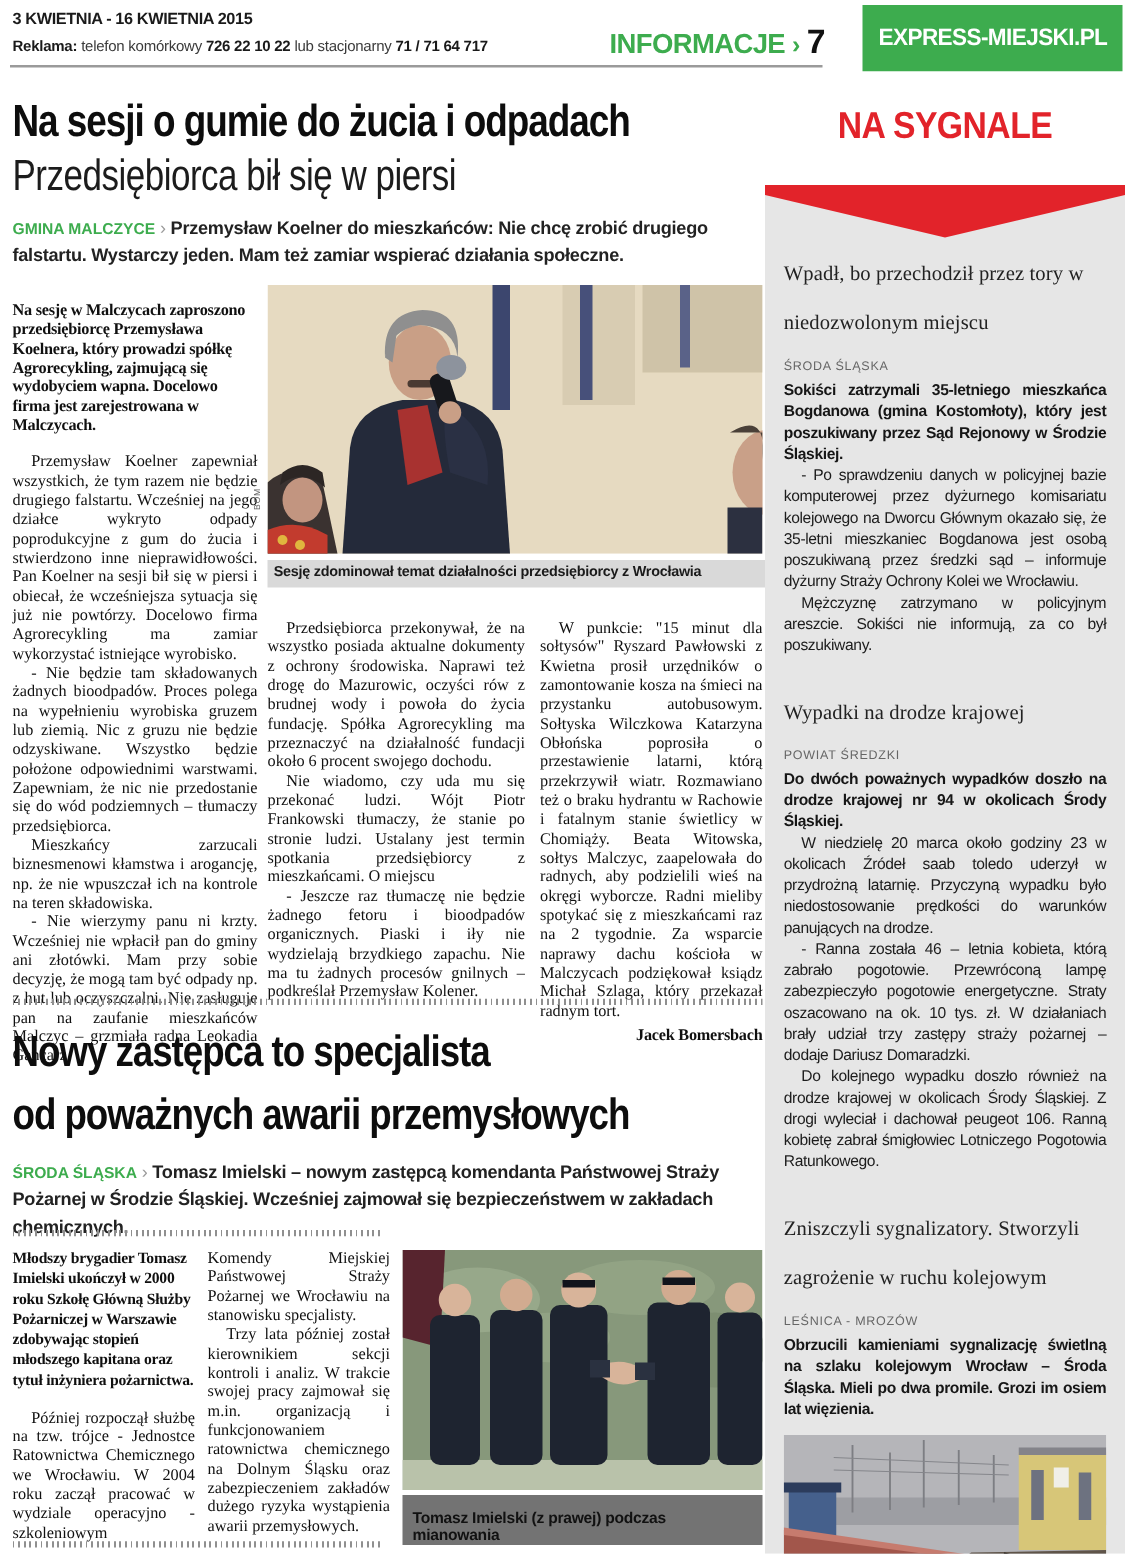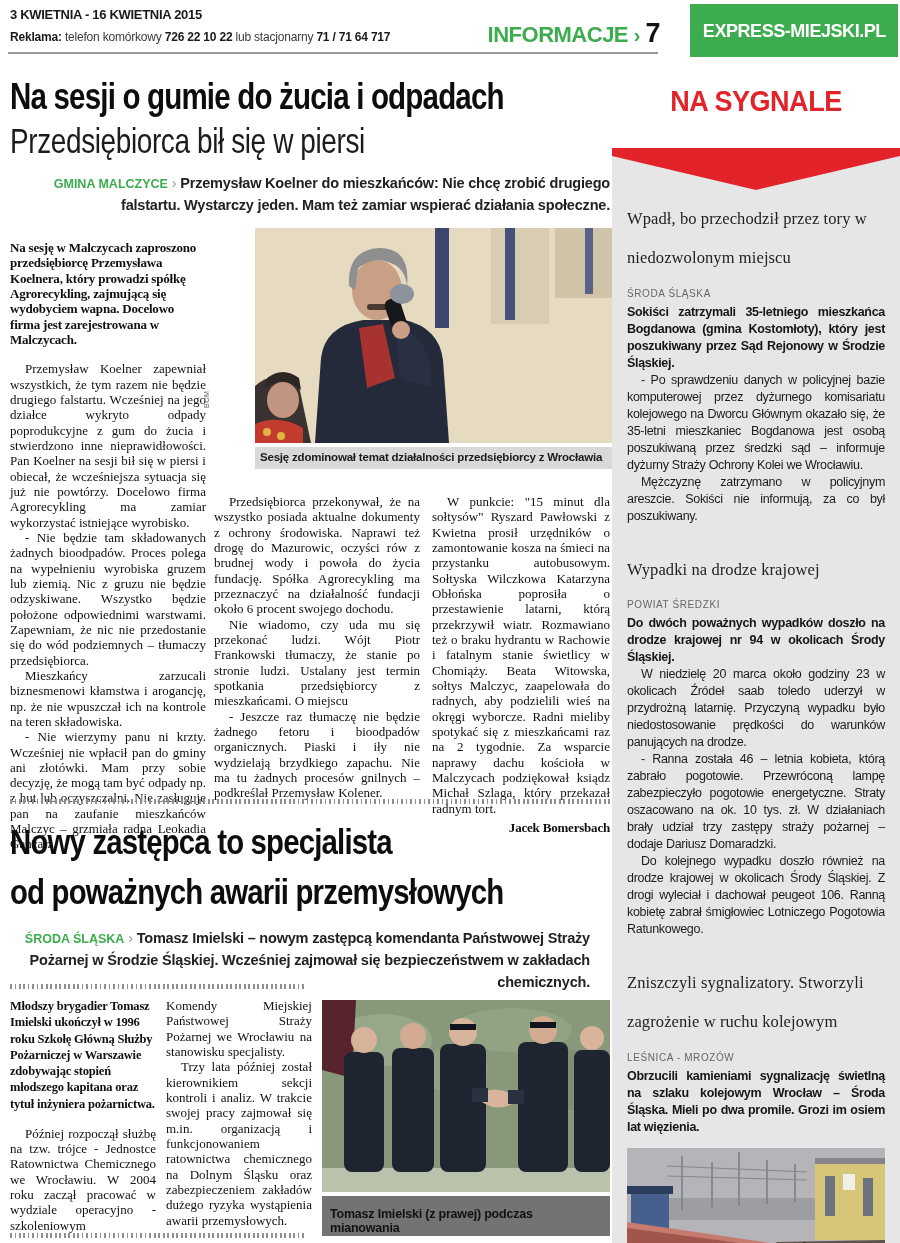--- a/index.html
+++ b/index.html
@@ -18,30 +18,30 @@
   .hdr-section .chev { color:var(--green); font-size:20px; }
   .hdr-section .pg { color:#111; font-size:27px; }
   .brand-box { position:absolute; top:4px; right:2px; width:208px; height:53px; background:var(--green);
                display:flex; align-items:center; justify-content:center; }
   .brand-box span { color:#fff; font-weight:bold; font-size:19px; letter-spacing:-0.5px; transform:scaleX(0.95); white-space:nowrap; }
   
   .a1-headline { position:absolute; top:76px; left:10px; font-size:36px; font-weight:bold; letter-spacing:-1px;
                  transform:scaleX(0.82); transform-origin:left top; white-space:nowrap; color:#0d0d0d; }
   .a1-sub      { position:absolute; top:121px; left:10px; font-size:35px; font-weight:normal; letter-spacing:-0.5px;
                  transform:scaleX(0.8); transform-origin:left top; white-space:nowrap; color:#1c1c1c; }
-  .lead { position:absolute; left:10px; width:600px; font-size:14.5px; font-weight:bold; line-height:1.5; color:#222; letter-spacing:-0.2px;text-align:right; }
+  .lead { position:absolute; left:10px; width:600px; font-size:14.5px; font-weight:bold; line-height:1.5; color:#222; letter-spacing:-0.2px; }
   .lead .kick { color:var(--green); font-size:12.5px; letter-spacing:0; }
   .lead .chev { color:#9a9a9a; font-weight:normal; }
   .a1-lead { top:173px; }
   .col { position:absolute; text-align:justify; }
   .intro { font-family:"Liberation Sans",sans-serif; font-weight:bold; font-size:12.5px; line-height:1.22; letter-spacing:-0.2px; text-align:left; color:#141414; margin-bottom:14px; }
   .bodytext p { font-family:"Liberation Serif", serif; font-size:13px; line-height:1.18; color:#101010; }
   .bodytext p.ind { text-indent:15px; }
   .a1-col1 { top:240px; left:10px; width:196px; }
-  .photo-block { position:absolute; top:228px; left:214px; width:412px;margin-left:41px; }
+  .photo-block { position:absolute; top:228px; left:214px; width:412px; }
   .caption-bar { background:#d9d9d9; font-size:11.5px; font-weight:bold; letter-spacing:-0.2px; color:#1a1a1a;
                  padding:4px 4px 4px 5px; line-height:1.2; }
   .a1-col2 { top:494px; left:214px; width:206px; }
   .a1-col3 { top:494px; left:432px; width:178px; }
   .byline { text-align:right; font-family:"Liberation Sans",sans-serif; font-weight:bold; font-size:12.5px; margin-top:4px; letter-spacing:-0.2px; }
   .photo-credit { position:absolute; left:203px; top:408px; font-size:7px; color:#666; transform:rotate(-90deg); transform-origin:left top; letter-spacing:0.5px; }
   .dotdiv { position:absolute; height:5px;
             background:repeating-linear-gradient(90deg,#8f8f8f 0 1.5px, transparent 1.5px 4.5px); }
   .div-a1 { top:799px; left:10px; width:600px; }
   
@@ -159,21 +159,21 @@
 <h1 class="a2-headline a2-h1">Nowy zastępca to specjalista</h1>
 <h1 class="a2-headline a2-h2">od poważnych awarii przemysłowych</h1>
 <p class="lead a2-lead">
   <span class="kick">ŚRODA ŚLĄSKA</span>
   <span class="chev">›</span>
   <span>Tomasz Imielski – nowym zastępcą komendanta Państwowej Straży Pożarnej w Środzie Śląskiej. Wcześniej zajmował się bezpieczeństwem w zakładach chemicznych.</span>
 </p>
 <div class="dotdiv div-a2a"></div>
 
 <div class="col a2-col1 bodytext a2">
-  <p class="intro">Młodszy brygadier Tomasz Imielski ukończył w 1996 roku Szkołę Główną Służby Pożarniczej w Warszawie zdobywając stopień młodszego kapitana oraz tytuł inżyniera pożarnictwa.</p>
+  <p class="intro">Młodszy brygadier Tomasz Imielski ukończył w 2000 roku Szkołę Główną Służby Pożarniczej w Warszawie zdobywając stopień młodszego kapitana oraz tytuł inżyniera pożarnictwa.</p>
   <p class="ind">Później rozpoczął służbę na tzw. trójce - Jednostce Ratownictwa Chemicznego we Wrocławiu. W 2004 roku zaczął pracować w wydziale operacyjno - szkoleniowym</p>
 </div>
 <div class="col a2-col2 bodytext a2">
   <p>Komendy Miejskiej Państwowej Straży Pożarnej we Wrocławiu na stanowisku specjalisty.</p>
   <p class="ind">Trzy lata później został kierownikiem sekcji kontroli i analiz. W trakcie swojej pracy zajmował się m.in. organizacją i funkcjonowaniem ratownictwa chemicznego na Dolnym Śląsku oraz zabezpieczeniem zakładów dużego ryzyka wystąpienia awarii przemysłowych.</p>
 </div>
 
 <div class="photo2-block">
   <svg width="288" height="192" viewBox="0 0 288 192">
     <rect width="288" height="192" fill="#87987b"></rect>

